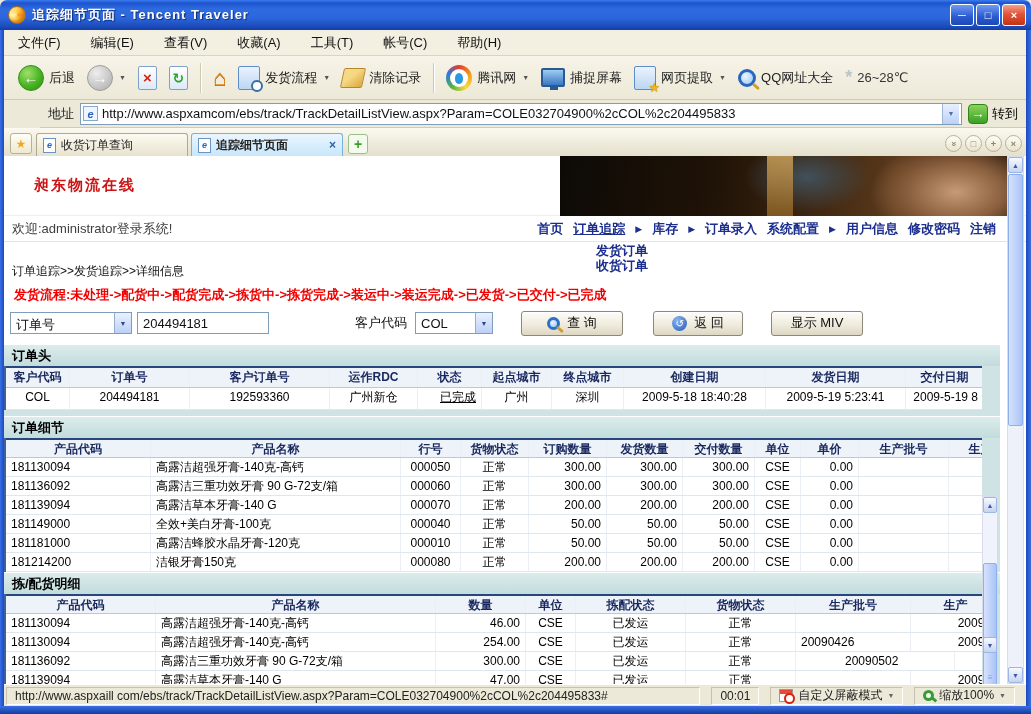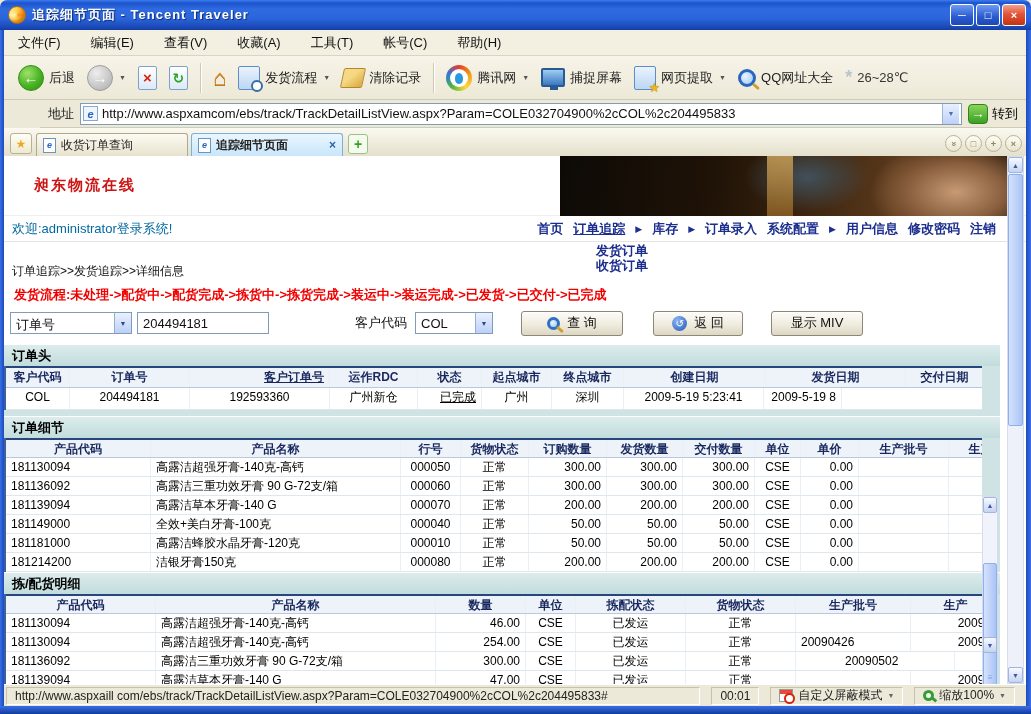--- a/index.html
+++ b/index.html
@@ -100,21 +100,21 @@
   .banner-photo{position:absolute;left:556px;right:16px;top:0;height:60px;
     background:
       radial-gradient(ellipse 120px 70px at 88% 60%, #c59a74 0%, #8a5f3e 40%, rgba(40,24,10,0) 72%),
       radial-gradient(ellipse 90px 50px at 55% 35%, #41505a 0%, rgba(20,16,10,0) 70%),
       linear-gradient(95deg,#0d0a06 0%,#201307 35%,#3c2510 55%,#5c3a1c 75%,#2a1a0c 100%);}
   .banner-photo::before{content:"";position:absolute;left:46%;top:0;width:26px;height:100%;
     background:linear-gradient(180deg,#caa059,#8a5f24);opacity:.85;}
 
   .welcome-row{position:absolute;top:60px;left:0;right:0;height:26px;display:flex;align-items:center;
     justify-content:space-between;padding:0 30px 0 8px;border-bottom:1px solid #e4e4e4;}
-  .welcome{color:#0369a1;font-size:13px;}
+  .welcome{color:#404040;font-size:13px;}
   .topnav{display:flex;align-items:center;gap:10px;font-size:13px;font-weight:bold;color:#1c2f8e;white-space:nowrap;margin-left:27px;}
   .topnav .nav-item.current{text-decoration:underline;}
   .nav-arrow{font-size:9px;color:#1c2f8e;}
   .submenu{position:absolute;top:87px;left:592px;display:flex;flex-direction:column;font-size:13px;font-weight:bold;
     color:#1c2f8e;line-height:15px;}
   .breadcrumb{position:absolute;top:107px;left:8px;font-size:12px;color:#111;}
   .flowline{position:absolute;top:130px;left:10px;font-size:13px;font-weight:bold;color:#f20000;}
 
   
   .formrow{position:absolute;top:152px;left:6px;right:46px;height:30px;display:flex;align-items:center;font-size:13px;}
@@ -336,37 +336,38 @@
         <span>显示 MIV</span>
       </span>
     </div>
 
     <div class="tables-wrap">
       <div class="band">订单头</div>
       <div class="dtable gap">
           <div class="trow thead" style="height: 22px;">
             <div class="tcell" style="width: 64px; text-align: center;">客户代码</div>
             <div class="tcell" style="width: 120px; text-align: center;">订单号</div>
-            <div class="tcell" style="width: 140px; text-align: right; text-decoration: underline;">客户订单号</div>
+            <div class="tcell" style="width: 140px; text-align: center;">客户订单号</div>
             <div class="tcell" style="width: 88px; text-align: center;">运作RDC</div>
             <div class="tcell" style="width: 64px; text-align: center;">状态</div>
             <div class="tcell" style="width: 70px; text-align: center;">起点城市</div>
             <div class="tcell" style="width: 72px; text-align: center;">终点城市</div>
             <div class="tcell" style="width: 142px; text-align: center;">创建日期</div>
             <div class="tcell" style="width: 140px; text-align: center;">发货日期</div>
             <div class="tcell" style="width: 78px; text-align: center;">交付日期</div>
           </div>
           <div class="trow" style="height: 22px;">
             <div class="tcell" style="width: 64px; text-align: center;">COL</div>
             <div class="tcell" style="width: 120px; text-align: center;">204494181</div>
             <div class="tcell" style="width: 140px; text-align: center;">192593360</div>
             <div class="tcell" style="width: 88px; text-align: center;">广州新仓</div>
             <div class="tcell" style="width: 64px; text-align: right; text-decoration: underline;">已完成</div>
             <div class="tcell" style="width: 70px; text-align: center;">广州</div>
             <div class="tcell" style="width: 72px; text-align: center;">深圳</div>
+            <div class="tcell" style="width: 142px; text-align: center;">2009-5-18 18:40:28</div>
             <div class="tcell" style="width: 140px; text-align: center;">2009-5-19 5:23:41</div>
             <div class="tcell" style="width: 78px; text-align: right;">2009-5-19 8</div>
           </div>
         </div>
 
       <div class="band">订单细节</div>
       <div class="dtable">
           <div class="trow thead" style="height: 20px;">
             <div class="tcell" style="width: 145px; text-align: center;">产品代码</div>
             <div class="tcell" style="width: 250px; text-align: center;">产品名称</div>

